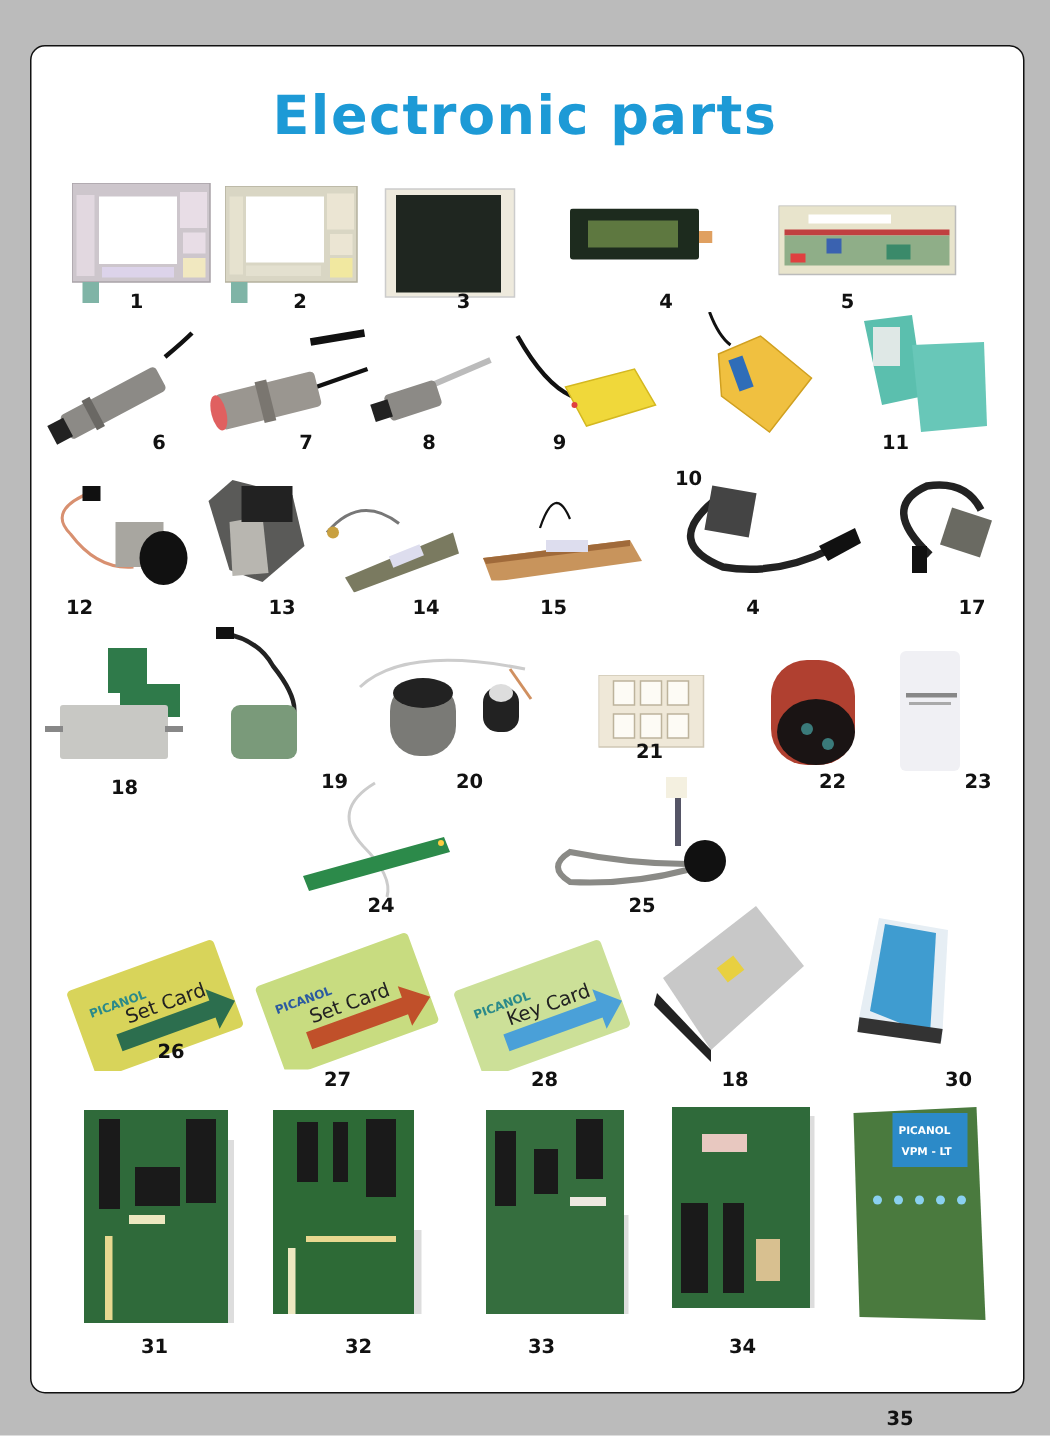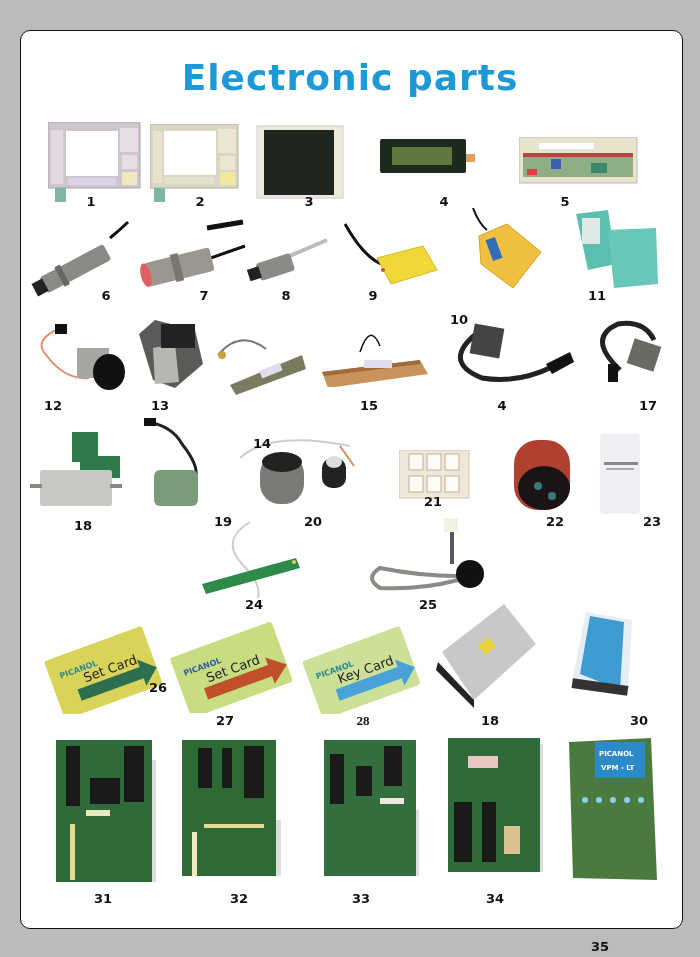--- a/index.html
+++ b/index.html
@@ -344,39 +344,39 @@
 <span class="lbl" style="left:565px;top:194px;">5</span>
 
 <span class="lbl" style="left:106px;top:288px;">6</span>
 <span class="lbl" style="left:204px;top:288px;">7</span>
 <span class="lbl" style="left:286px;top:288px;">8</span>
 <span class="lbl" style="left:373px;top:288px;">9</span>
 <span class="lbl" style="left:459px;top:288px;margin-top:24px;">10</span>
 <span class="lbl" style="left:597px;top:288px;">11</span>
 
 <span class="lbl" style="left:53px;top:398px;">12</span>
-<span class="lbl" style="left:160px;top:398px;text-align:right;">13</span>
-<span class="lbl" style="left:262px;top:398px;margin-top:38px;">14</span>
+<span class="lbl" style="left:188px;top:398px;text-align:right;">13</span>
+<span class="lbl" style="left:284px;top:398px;">14</span>
 <span class="lbl" style="left:369px;top:398px;">15</span>
 <span class="lbl" style="left:502px;top:398px;">4</span>
 <span class="lbl" style="left:648px;top:398px;">17</span>
 
 <span class="lbl" style="left:83px;top:518px;">18</span>
 <span class="lbl" style="left:223px;top:514px;">19</span>
 <span class="lbl" style="left:313px;top:514px;">20</span>
 <span class="lbl" style="left:433px;top:494px;">21</span>
 <span class="lbl" style="left:555px;top:514px;">22</span>
 <span class="lbl" style="left:652px;top:514px;">23</span>
 
 <span class="lbl" style="left:254px;top:597px;">24</span>
 <span class="lbl" style="left:428px;top:597px;">25</span>
 
-<span class="lbl" style="left:114px;top:680px;margin-left:44px;">26</span>
+<span class="lbl" style="left:114px;top:694px;">26</span>
 <span class="lbl" style="left:225px;top:713px;">27</span>
-<span class="lbl" style="left:363px;top:713px;font-family:Liberation Serif, serif;">28</span>
+<span class="lbl" style="left:363px;top:713px;">28</span>
 <span class="lbl" style="left:490px;top:713px;">18</span>
 <span class="lbl" style="left:639px;top:713px;">30</span>
 
 <span class="lbl" style="left:103px;top:891px;">31</span>
 <span class="lbl" style="left:239px;top:891px;">32</span>
 <span class="lbl" style="left:361px;top:891px;">33</span>
 <span class="lbl" style="left:495px;top:891px;">34</span>
 <span class="lbl" style="left:600px;top:891px;margin-top:48px;">35</span>
 
 </body></html>

